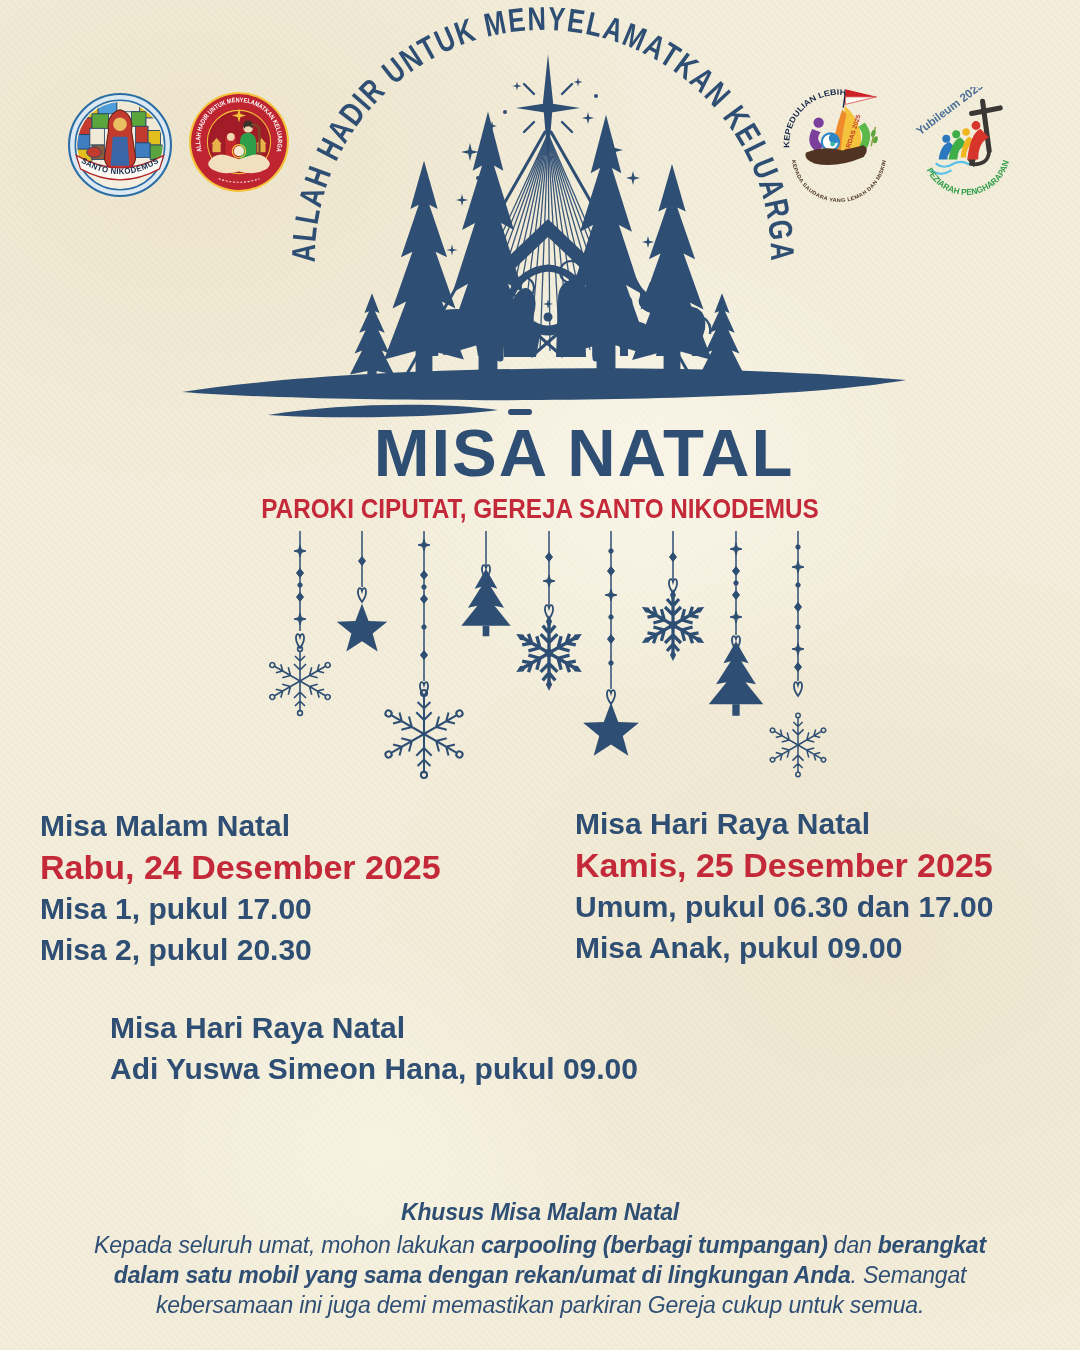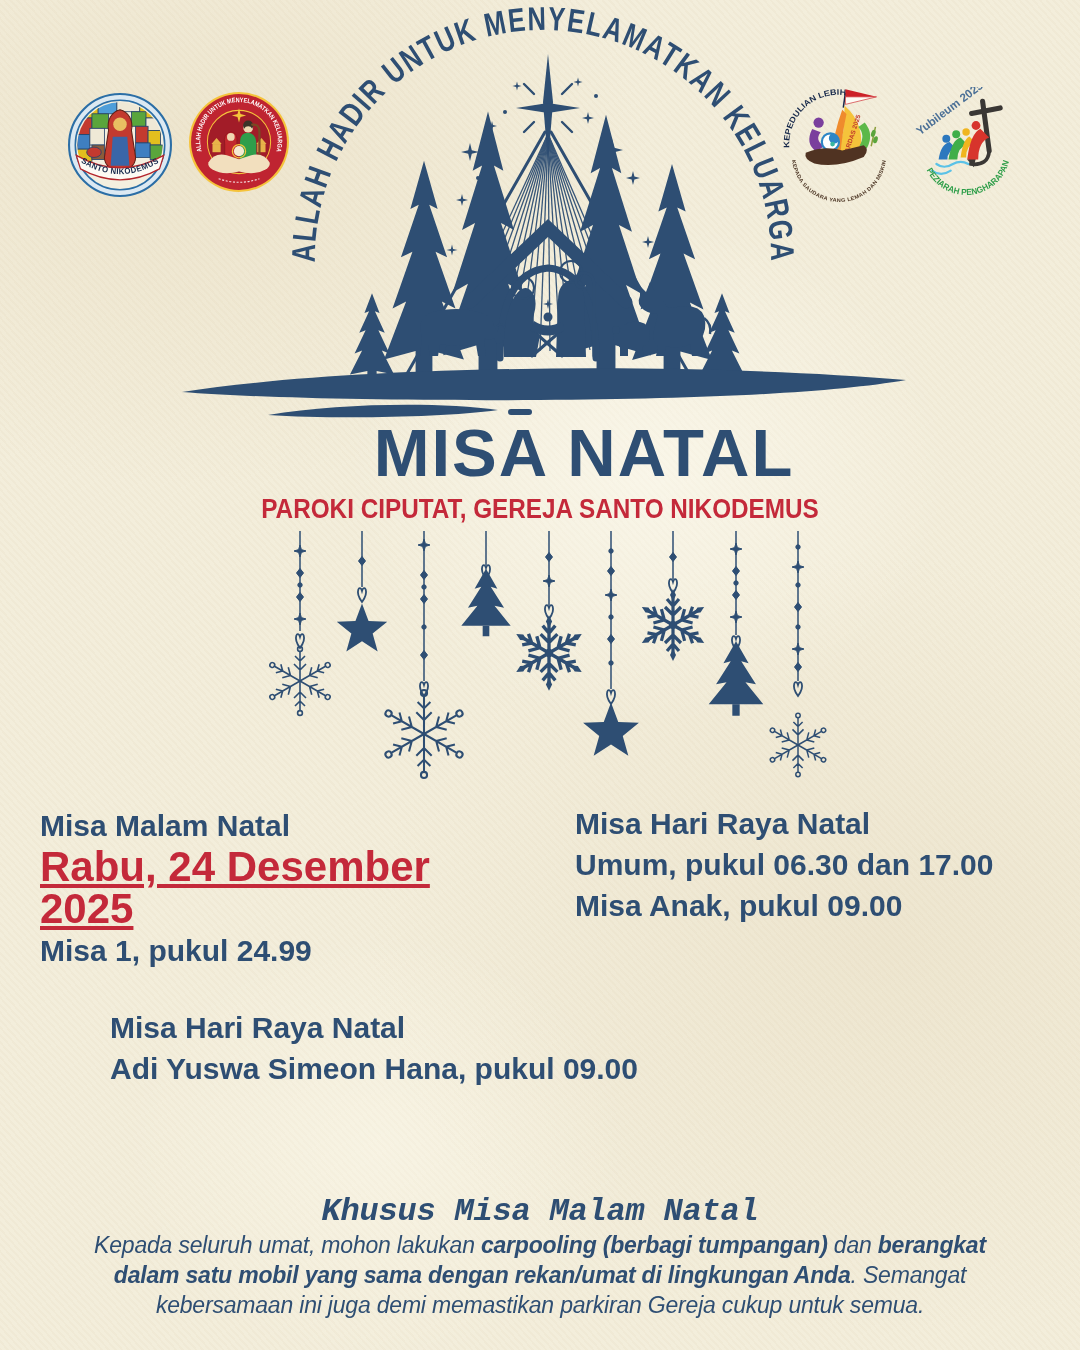--- a/index.html
+++ b/index.html
@@ -17,29 +17,29 @@
   .abs{position:absolute;}
   svg text{font-family:"Liberation Sans", sans-serif;}
   
   .main-title{top:414px;left:0;width:1080px;text-align:center;
     color:#2e4e73;font-size:67px;font-weight:bold;letter-spacing:2px;margin-left:44px;}
   .subtitle{top:494px;left:0;width:1080px;text-align:center;color:#c4293a;
     font-size:27px;font-weight:bold;letter-spacing:0;transform:scaleX(0.9);}
   
   .sched{color:#2e4e73;}
   .sched .t{font-size:30px;font-weight:bold;line-height:40px;}
-  .sched .d{font-size:42px;font-weight:bold;line-height:42px;color:#c4293a;text-decoration:underline;}
+  .sched .d{font-size:34px;font-weight:bold;line-height:42px;color:#c4293a;}
   .sched .l{font-size:30px;font-weight:bold;line-height:41px;}
   .sched-left{top:806px;left:40px;width:465px;}
   .sched-right{top:804px;left:575px;width:470px;}
   .sched-center{top:1008px;left:110px;width:860px;}
   
   .footer{top:1196px;left:60px;width:960px;text-align:center;color:#2e4e73;
     font-style:italic;letter-spacing:-0.2px;}
-  .footer .h{font-size:32px;font-weight:bold;line-height:32px;font-family:Liberation Mono, monospace;}
+  .footer .h{font-size:23px;font-weight:bold;line-height:32px;}
   .footer .p{font-size:23px;line-height:30px;margin-top:2px;}
   .footer .p .b{font-weight:bold;}
 </style>
 </head>
 <body>
 
 <div class="poster">
 
   <svg class="abs" style="left:0;top:0;" width="1080" height="432" viewBox="0 0 1080 432">
     <defs>
@@ -421,25 +421,27 @@
         <use href="#bead-d" y="136"></use>
         <use href="#bow" transform="translate(0,158)"></use>
         <use href="#sf-line" transform="translate(0,214) scale(0.92)"></use>
       </g>
     </g>
   </svg>
 
   <div class="abs sched sched-left">
     <div class="t">Misa Malam Natal</div>
     <div class="d">Rabu, 24 Desember 2025</div>
-    <div class="l">Misa 1, pukul 24.99</div>
+    <div class="l">Misa 1, pukul 17.00</div>
+    <div class="l">Misa 2, pukul 20.30</div>
   </div>
 
   <div class="abs sched sched-right">
     <div class="t">Misa Hari Raya Natal</div>
+    <div class="d">Kamis, 25 Desember 2025</div>
     <div class="l">Umum, pukul 06.30 dan 17.00</div>
     <div class="l">Misa Anak, pukul 09.00</div>
   </div>
 
   <div class="abs sched sched-center">
     <div class="t">Misa Hari Raya Natal</div>
     <div class="l">Adi Yuswa Simeon Hana, pukul 09.00</div>
   </div>
 
   <div class="abs footer">

